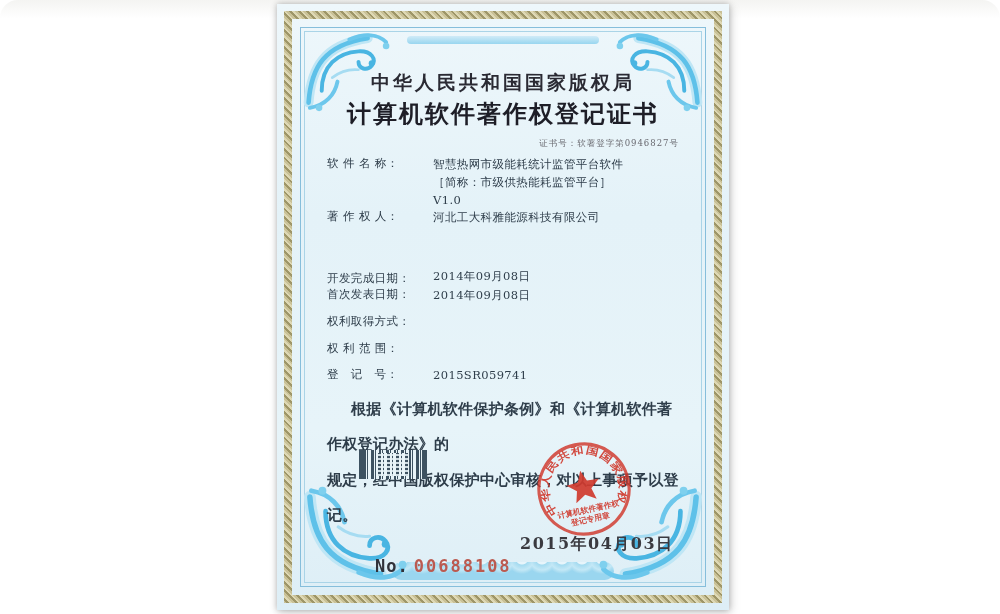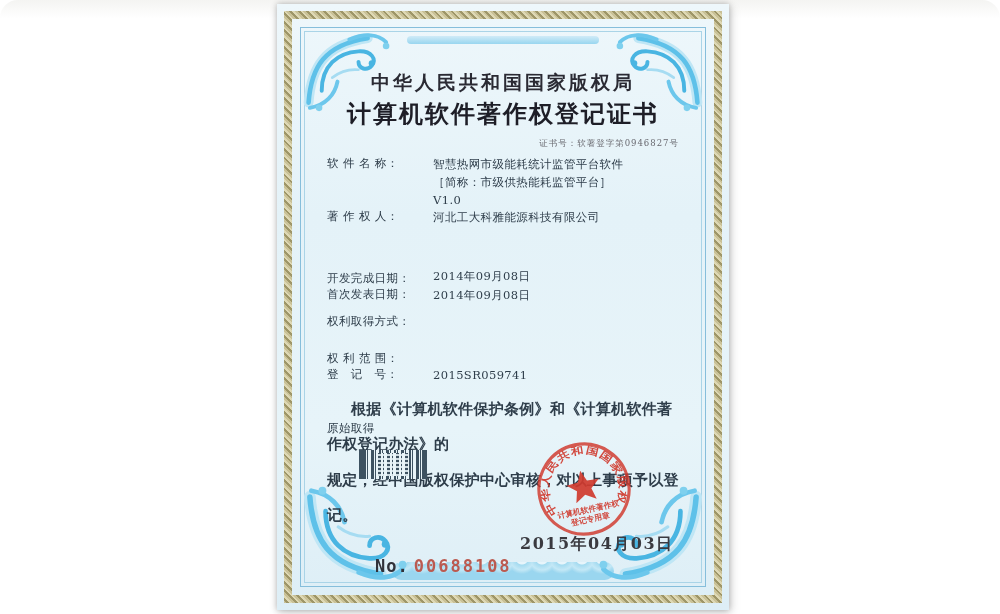--- a/index.html
+++ b/index.html
@@ -61,21 +61,21 @@
   }
   .row { position:absolute; left:50px; right:44px; display:flex; align-items:flex-start;
          font-size:11.5px; color:#2e3d4a; font-weight:400; letter-spacing:.4px; }
   .row .lab { flex:0 0 106px; white-space:nowrap; }
   .row .val { flex:1; line-height:1.55; }
   .row-name  { top:152px; }
   .row-owner { top:205px; }
   .row-dev   { top:264px;align-items:flex-end; }
   .row-pub   { top:283px; }
   .row-acq   { top:310px;flex-direction:column; }
-  .row-scope { top:347px;flex-direction:column; }
+  .row-scope { top:337px;flex-direction:column; }
   .row-reg   { top:363px; }
 
   .statement {
     position:absolute; top:388px; left:50px; right:46px;
     font-size:15px; line-height:2.35; color:#2e3d4a; font-weight:600; letter-spacing:.3px;
   }
   .statement .l1 { text-indent:24px; }
 
   
   .barcode {
@@ -179,21 +179,20 @@
       <span class="val">2014年09月08日</span>
     </div>
 
     <div class="row row-pub">
       <span class="lab">首次发表日期：</span>
       <span class="val">2014年09月08日</span>
     </div>
 
     <div class="row row-acq">
       <span class="lab">权利取得方式：</span>
-      <span class="val">原始取得</span>
     </div>
 
     <div class="row row-scope">
       <span class="lab">权 利 范 围：</span>
     </div>
 
     <div class="row row-reg">
       <span class="lab">登　记　号：</span>
       <span class="val">2015SR059741</span>
     </div>

